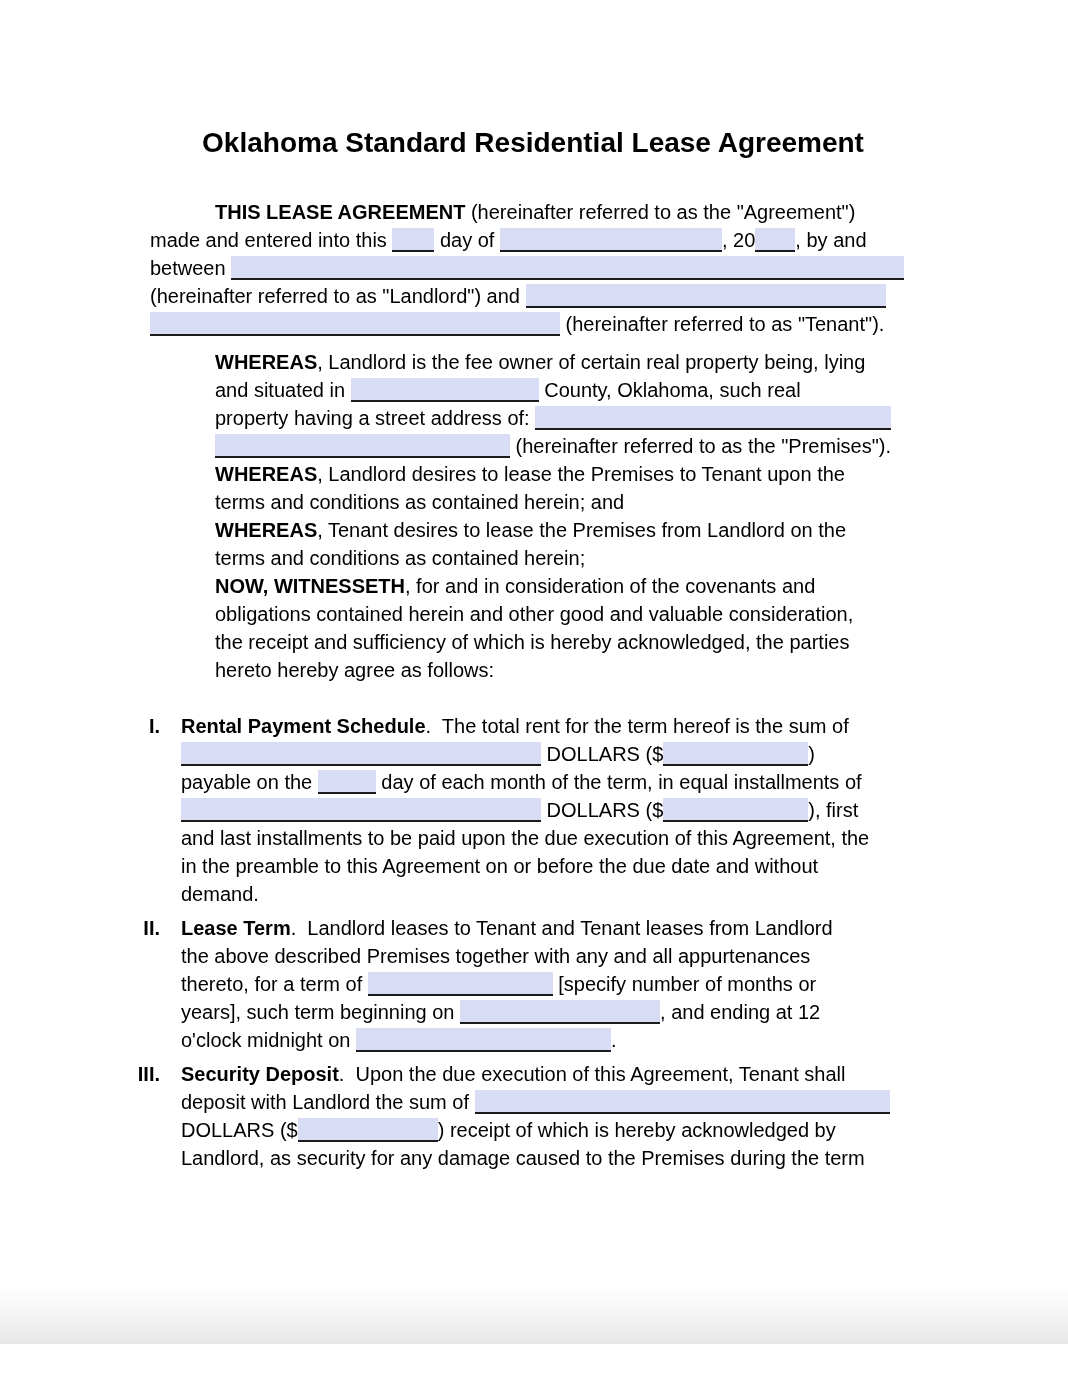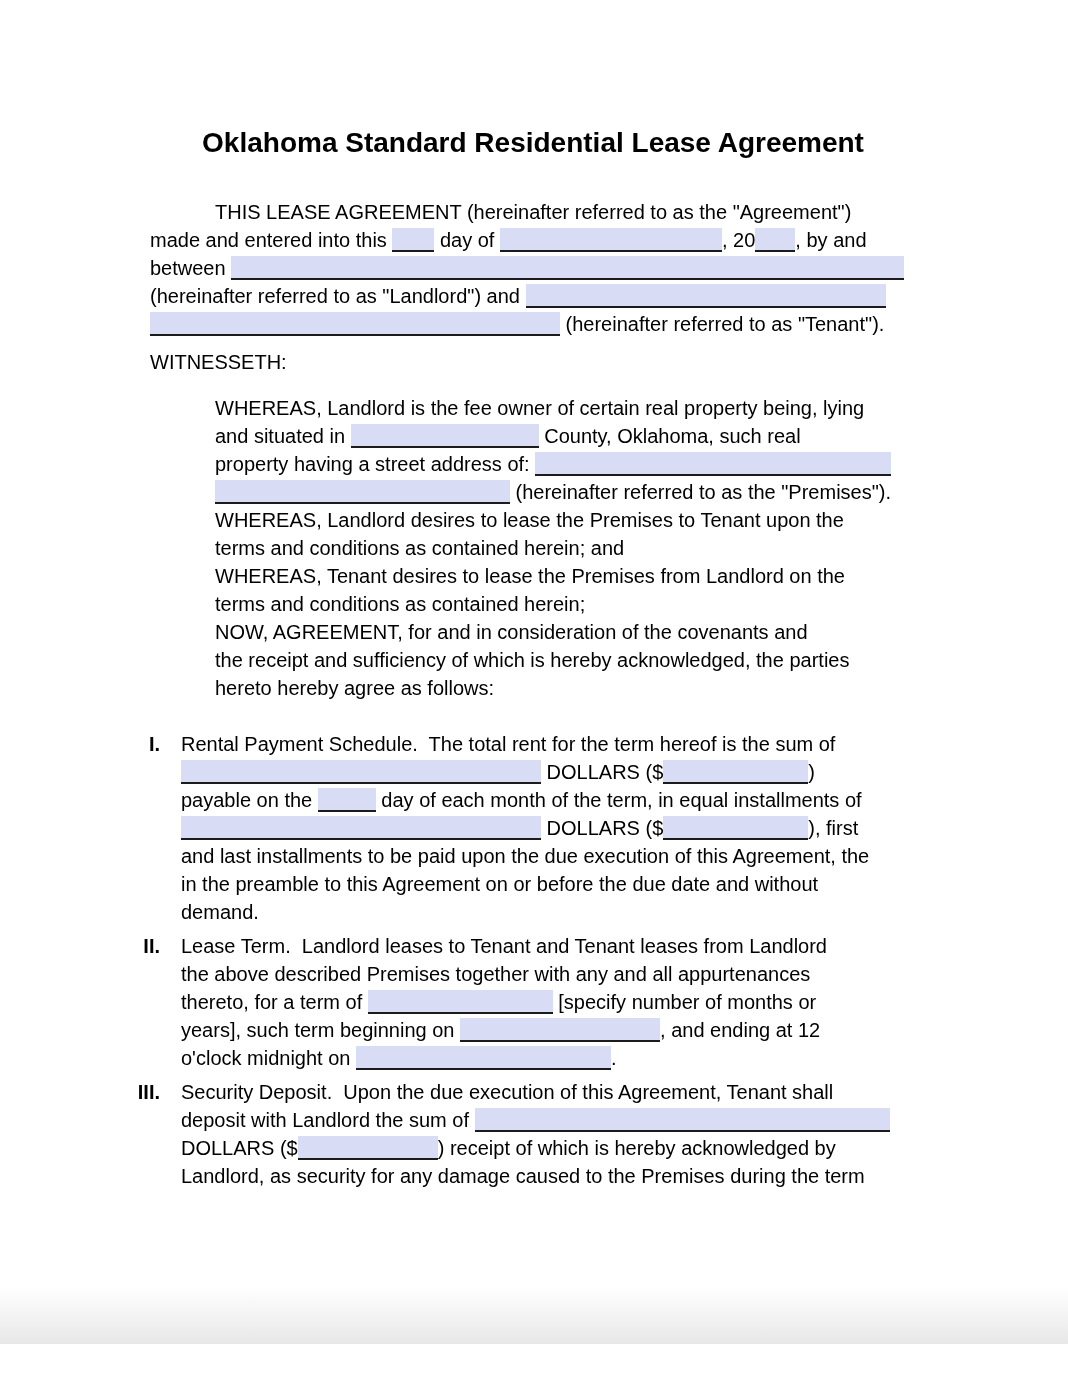--- a/index.html
+++ b/index.html
@@ -12,21 +12,21 @@
   .title{font-size:28px;line-height:34px;font-weight:bold;text-align:center;margin:0 0 38px 0;}
   .block{margin:0;}
   .block.indented{margin-left:65px;margin-top:8px;}
   .block-preamble-paragraph{margin-bottom:10px;}
   .block-witnesseth-heading{margin-bottom:18px;}
   .block-recitals-paragraph{margin-bottom:28px;}
   .block.list{display:flex;margin-top:6px;}
   .num{flex:0 0 35px;margin-left:-25px;margin-right:21px;text-align:right;font-weight:bold;}
   .lines{flex:1 1 auto;min-width:0;}
   .line{white-space:pre;}
-  .bold{font-weight:normal;}
+  .bold{font-weight:bold;}
   .blank{
     display:inline-block;height:22px;vertical-align:-5px;
     background:#d8ddf5;border-bottom:2px solid #1c1c1c;
   }
   .footer{
     position:absolute;left:150px;top:1298px;width:766px;
     display:flex;justify-content:space-between;align-items:baseline;
   }
   .logo{font-size:28px;line-height:34px;letter-spacing:-0.5px;cursor:pointer;}
   .logo .free{color:#a7a7a7;font-weight:normal;}
@@ -44,33 +44,31 @@
   <div class="doc">
     <h1 class="title">Oklahoma Standard Residential Lease Agreement</h1>
     <div>
         <div class="block p block-preamble-paragraph">
           <div class="line" style="padding-left: 65px;"><span class="bold">THIS LEASE AGREEMENT</span><span> (hereinafter referred to as the "Agreement")</span></div>
           <div class="line"><span>made and entered into this </span><span class="blank" style="width: 42px; background: rgb(216, 221, 245); border-bottom-color: rgb(28, 28, 28);"></span><span> day of </span><span class="blank" style="width: 222px; background: rgb(216, 221, 245); border-bottom-color: rgb(28, 28, 28);"></span><span>, 20</span><span class="blank" style="width: 40px; background: rgb(216, 221, 245); border-bottom-color: rgb(28, 28, 28);"></span><span>, by and</span></div>
           <div class="line"><span>between </span><span class="blank" style="width: 673px; background: rgb(216, 221, 245); border-bottom-color: rgb(28, 28, 28);"></span></div>
           <div class="line"><span>(hereinafter referred to as "Landlord") and </span><span class="blank" style="width: 360px; background: rgb(216, 221, 245); border-bottom-color: rgb(28, 28, 28);"></span></div>
           <div class="line"><span class="blank" style="width: 410px; background: rgb(216, 221, 245); border-bottom-color: rgb(28, 28, 28);"></span><span> (hereinafter referred to as "Tenant").</span></div>
         </div>
-        <div class="block p block-witnesseth-heading">
-          <div class="line"><span class="bold">WITNESSETH:</span></div>
-        </div>
         <div class="block p block-recitals-paragraph indented">
           <div class="line"><span class="bold">WHEREAS</span><span>, Landlord is the fee owner of certain real property being, lying</span></div>
           <div class="line"><span>and situated in </span><span class="blank" style="width: 188px; background: rgb(216, 221, 245); border-bottom-color: rgb(28, 28, 28);"></span><span> County, Oklahoma, such real</span></div>
           <div class="line"><span>property having a street address of: </span><span class="blank" style="width: 356px; background: rgb(216, 221, 245); border-bottom-color: rgb(28, 28, 28);"></span></div>
           <div class="line"><span class="blank" style="width: 295px; background: rgb(216, 221, 245); border-bottom-color: rgb(28, 28, 28);"></span><span> (hereinafter referred to as the "Premises").</span></div>
           <div class="line"><span class="bold">WHEREAS</span><span>, Landlord desires to lease the Premises to Tenant upon the</span></div>
           <div class="line"><span>terms and conditions as contained herein; and</span></div>
           <div class="line"><span class="bold">WHEREAS</span><span>, Tenant desires to lease the Premises from Landlord on the</span></div>
           <div class="line"><span>terms and conditions as contained herein;</span></div>
-          <div class="line"><span class="bold">NOW, AGREEMENT</span><span>, for and in consideration of the covenants and</span></div>
+          <div class="line"><span class="bold">NOW, WITNESSETH</span><span>, for and in consideration of the covenants and</span></div>
+          <div class="line"><span>obligations contained herein and other good and valuable consideration,</span></div>
           <div class="line"><span>the receipt and sufficiency of which is hereby acknowledged, the parties</span></div>
           <div class="line"><span>hereto hereby agree as follows:</span></div>
         </div>
         <div class="block list block-section-rental-payment-schedule">
           <span class="num">I.</span>
           <div class="lines">
             <div class="line"><span class="bold">Rental Payment Schedule</span><span>.  The total rent for the term hereof is the sum of</span></div>
             <div class="line"><span class="blank" style="width: 360px; background: rgb(216, 221, 245); border-bottom-color: rgb(28, 28, 28);"></span><span> DOLLARS ($</span><span class="blank" style="width: 145px; background: rgb(216, 221, 245); border-bottom-color: rgb(28, 28, 28);"></span><span>)</span></div>
             <div class="line"><span>payable on the </span><span class="blank" style="width: 58px; background: rgb(216, 221, 245); border-bottom-color: rgb(28, 28, 28);"></span><span> day of each month of the term, in equal installments of</span></div>
             <div class="line"><span class="blank" style="width: 360px; background: rgb(216, 221, 245); border-bottom-color: rgb(28, 28, 28);"></span><span> DOLLARS ($</span><span class="blank" style="width: 145px; background: rgb(216, 221, 245); border-bottom-color: rgb(28, 28, 28);"></span><span>), first</span></div>

